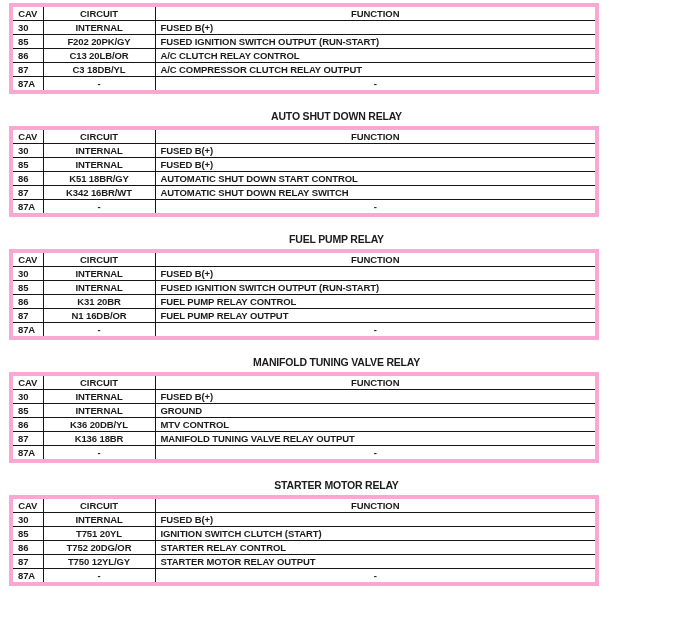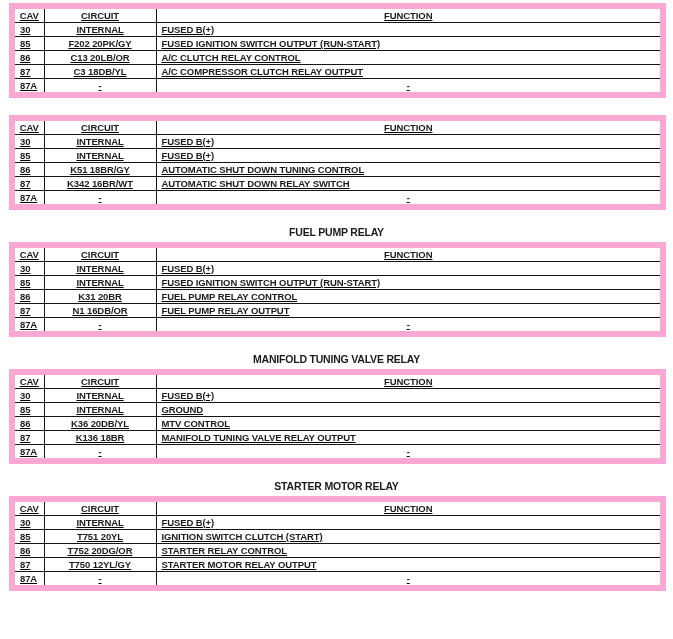--- a/index.html
+++ b/index.html
@@ -21,25 +21,24 @@
   .relay-title {
     margin: 0 0 4px 0;
     font-size: 10.5px;
     line-height: 11px;
     font-weight: bold;
     text-align: center;
     color: #1b1b1b;
     letter-spacing: -0.2px;
   }
   table.relay-table {
-    width: 657px;
+    width: 590px;
     border-collapse: collapse;
     table-layout: fixed;
-    border: 6px solid #f9a8d4;
-    text-decoration: underline;
+    border: 4px solid #f9a8d4;
   }
   table.relay-table th,
   table.relay-table td {
     border: 1.5px solid #161616;
     font-size: 9.5px;
     font-weight: bold;
     color: #1b1b1b;
     height: 14px;
     line-height: 11px;
     padding: 1px 5px;
@@ -102,20 +101,21 @@
             <tr>
               <td class="cell-cav">87A</td>
               <td class="cell-circuit cell-dash">-</td>
               <td class="cell-function cell-dash">-</td>
             </tr>
           </tbody>
     </table>
   </section>
 
   <section class="relay-section">
+    <h2 class="relay-title">AUTO SHUT DOWN RELAY</h2>
     <table class="relay-table">
       <colgroup>
         <col class="col-cav">
         <col class="col-circuit">
         <col class="col-function">
       </colgroup>
       <thead>
         <tr>
           <th>CAV</th>
           <th>CIRCUIT</th>
@@ -129,21 +129,21 @@
               <td class="cell-function">FUSED B(+)</td>
             </tr>
             <tr>
               <td class="cell-cav">85</td>
               <td class="cell-circuit">INTERNAL</td>
               <td class="cell-function">FUSED B(+)</td>
             </tr>
             <tr>
               <td class="cell-cav">86</td>
               <td class="cell-circuit">K51 18BR/GY</td>
-              <td class="cell-function">AUTOMATIC SHUT DOWN TUNING CONTROL</td>
+              <td class="cell-function">AUTOMATIC SHUT DOWN START CONTROL</td>
             </tr>
             <tr>
               <td class="cell-cav">87</td>
               <td class="cell-circuit">K342 16BR/WT</td>
               <td class="cell-function">AUTOMATIC SHUT DOWN RELAY SWITCH</td>
             </tr>
             <tr>
               <td class="cell-cav">87A</td>
               <td class="cell-circuit cell-dash">-</td>
               <td class="cell-function cell-dash">-</td>

